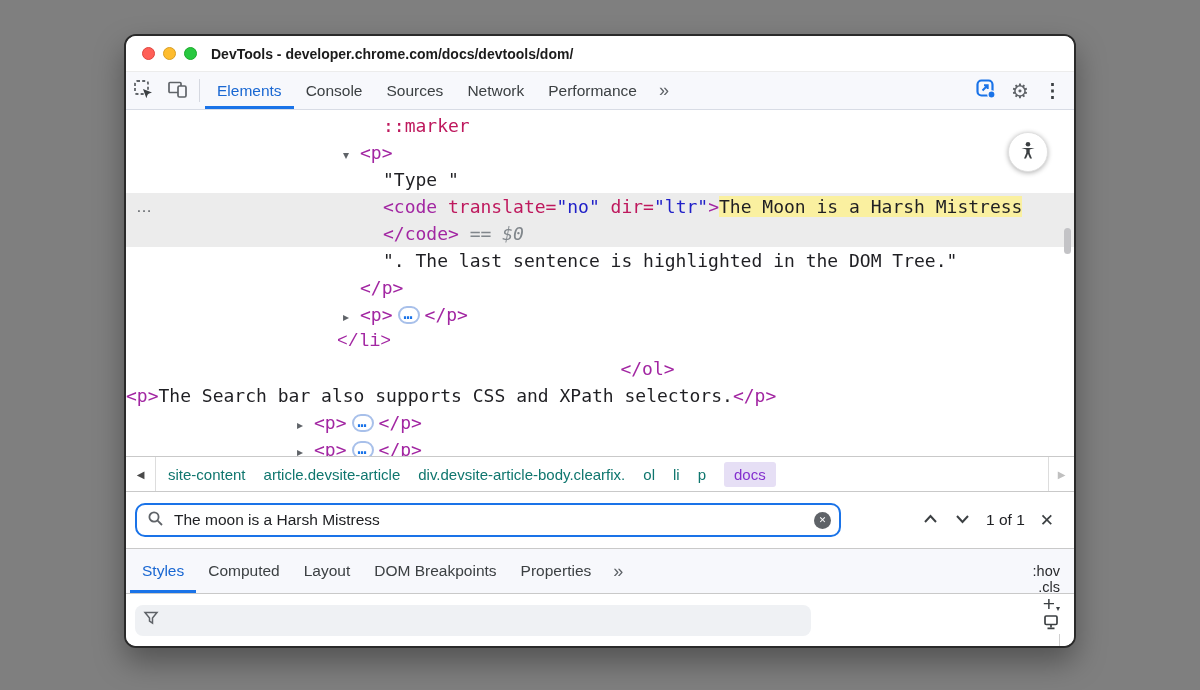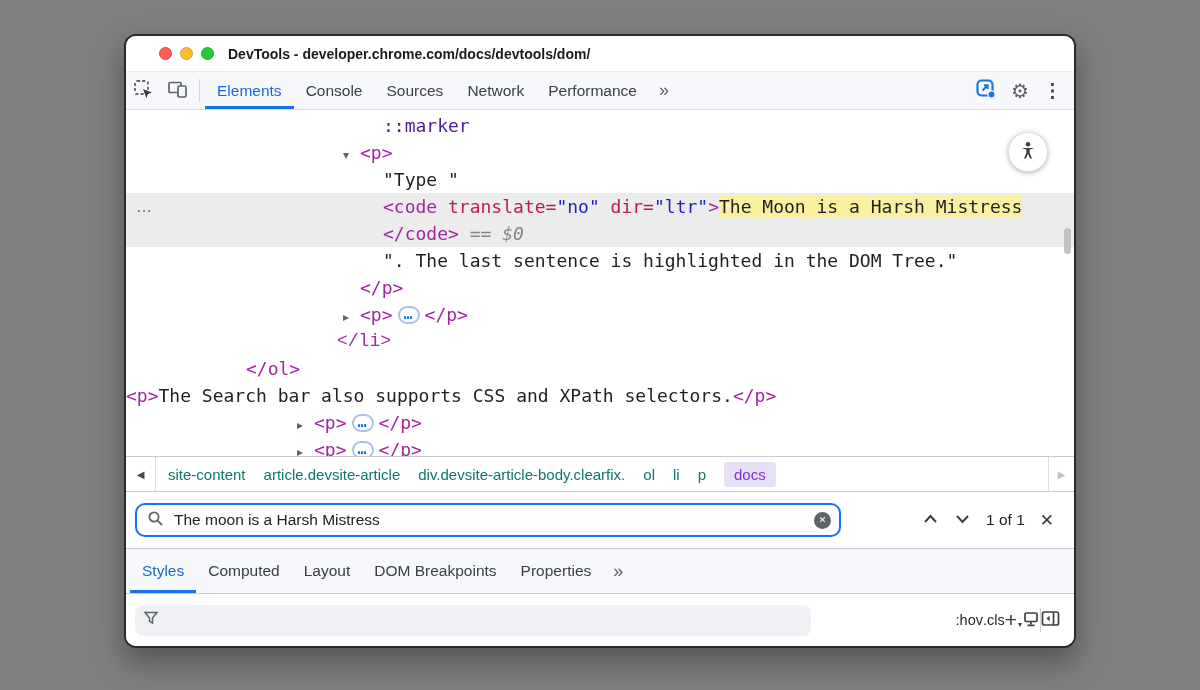--- a/index.html
+++ b/index.html
@@ -7,21 +7,21 @@
   body {
     width:1200px; height:690px; background:#7f7f7f; position:relative;
     font-family:"Liberation Sans", sans-serif; overflow:hidden;
   }
   .window {
     position:absolute; left:124px; top:34px; width:952px; height:614px;
     background:#fff; border:2px solid #2a2a2a; border-radius:12px;
     box-shadow:0 14px 30px rgba(0,0,0,.35); overflow:hidden;
   }
   
-  .titlebar { height:36px; display:flex; align-items:center; padding-left:33px; background:#fff; border-bottom:1px solid #ececec; }
+  .titlebar { height:36px; display:flex; align-items:center; padding-left:16px; background:#fff; border-bottom:1px solid #ececec; }
   .lights { display:flex; gap:8px; }
   .light { width:13px; height:13px; border-radius:50%; display:inline-block; }
   .light.red   { background:#ff5f57; border:1px solid #e0443e; }
   .light.yellow{ background:#febc2e; border:1px solid #d89e24; }
   .light.green { background:#28c840; border:1px solid #1aab29; }
   .title { margin-left:14px; font-size:14px; font-weight:700; color:#1b1b1b; }
   
   .toolbar { height:38px; background:#f7f8fc; border-bottom:1px solid #d8dce5; display:flex; align-items:stretch; }
   .icon-btn { width:34px; background:none; border:none; display:flex; align-items:center; justify-content:center; padding:0; cursor:pointer; }
   .vsep { width:1px; background:#d5d8e0; margin:7px 5px; }
@@ -38,21 +38,21 @@
     font-family:"DejaVu Sans Mono", monospace; font-size:18px; color:#1f1f23; }
   #dom-rows { padding-top:2px; }
   .trow { height:27px; line-height:27px; white-space:pre; position:relative; }
   .trow.band { background:#ececec; }
   .gutter { position:absolute; left:10px; top:0; color:#5f6368; letter-spacing:2px; font-size:16px; font-family:"Liberation Sans",sans-serif; }
   .arrow { display:inline-block; width:17px; margin-left:-17px; color:#5f6368; font-size:12px; font-family:"Liberation Sans",sans-serif; }
   .tk-tag   { color:#a226a2; }
   .tk-attr  { color:#be185d; }
   .tk-val   { color:#2020c8; }
   .tk-plain { color:#1f1f23; }
-  .tk-pseudo{ color:#4c1d95; }
+  .tk-pseudo{ color:#be185d; }
   .tk-meta  { color:#80868b; font-style:italic; }
   .tk-hl    { background:#faf0a0; color:#1f1f23; }
   .tk-dots  { display:inline-block; border:2px solid #a8c0ea; border-radius:10px; color:#1a73e8;
               font-weight:bold; line-height:12px; padding:0 4px 2px 4px; margin:0 5px; font-size:15px;
               letter-spacing:1px; vertical-align:2px; }
   .a11y-btn { position:absolute; right:26px; top:22px; width:40px; height:40px; border-radius:50%;
               background:#fff; border:1px solid #e0e0e0; box-shadow:0 1px 5px rgba(0,0,0,.3);
               display:flex; align-items:center; justify-content:center; cursor:pointer; }
   .scroll-thumb { position:absolute; right:3px; top:118px; width:7px; height:26px; background:#c3c3c6; border-radius:4px; cursor:pointer; }
   
@@ -72,21 +72,21 @@
   .search-controls { display:flex; align-items:center; gap:15px; margin-left:auto; padding-right:20px; }
   .nav-btn { background:none; border:none; padding:0; cursor:pointer; display:flex; align-items:center; }
   .match-count { font-size:15.5px; color:#202124; }
   .close-x { font-size:17px; color:#3c4043; }
   
   .styles-tabs { height:45px; background:#f7f8fc; border-bottom:1px solid #c9c9c9; display:flex; align-items:stretch; padding-left:4px; }
   
   .filter-row { height:52px; background:#fff; display:flex; align-items:center; padding:0 14px 0 9px; }
   .filter-box { width:676px; height:31px; background:#eff1f4; border-radius:8px; display:flex; align-items:center; padding:0 8px; }
   .filter-input { border:none; outline:none; background:transparent; flex:1; font-size:14px; margin-left:6px; font-family:"Liberation Sans",sans-serif; }
-  .filter-controls { display:flex; align-items:center; margin-left:auto; }
+  .filter-controls { display:flex; align-items:flex-end; margin-left:auto;flex-direction:column; }
   .state-label { font-size:14.5px; color:#28292c; cursor:pointer; }
   .plus-btn { background:none; border:none; padding:0; cursor:pointer; display:flex; align-items:flex-end; }
   .plus-glyph { font-size:21px; color:#3c4043; line-height:18px; }
   .plus-caret { font-size:8px; color:#3c4043; margin-left:1px; }
   .fsep { width:1px; height:24px; background:#d0d0d0; }
 </style>
 </head>
 <body>
 
 <div class="window">
@@ -149,21 +149,21 @@
     <div id="dom-rows">
         <div class="trow" style="padding-left: 257px;"><span class="tk-pseudo">::marker</span></div>
         <div class="trow" style="padding-left: 234px;"><span class="arrow">▾</span><span class="tk-tag">&lt;p&gt;</span></div>
         <div class="trow" style="padding-left: 257px;"><span class="tk-plain">"Type "</span></div>
         <div class="trow band" style="padding-left: 257px;"><span class="gutter">…</span><span class="tk-tag">&lt;code</span><span class="tk-attr"> translate=</span><span class="tk-val">"no"</span><span class="tk-attr"> dir=</span><span class="tk-val">"ltr"</span><span class="tk-tag">&gt;</span><span class="tk-hl">The Moon is a Harsh Mistress</span></div>
         <div class="trow band" style="padding-left: 257px;"><span class="tk-tag">&lt;/code&gt;</span><span class="tk-meta"> == $0</span></div>
         <div class="trow" style="padding-left: 257px;"><span class="tk-plain">". The last sentence is highlighted in the DOM Tree."</span></div>
         <div class="trow" style="padding-left: 234px;"><span class="tk-tag">&lt;/p&gt;</span></div>
         <div class="trow" style="padding-left: 234px;"><span class="arrow">▸</span><span class="tk-tag">&lt;p&gt;</span><span class="tk-dots">…</span><span class="tk-tag">&lt;/p&gt;</span></div>
         <div class="trow" style="padding-left: 211px; font-family: Liberation Mono, monospace;"><span class="tk-tag">&lt;/li&gt;</span></div>
-        <div class="trow" style="padding-left: 120px;"><span class="tk-tag">&lt;/ol&gt;</span></div>
+        <div class="trow" style="padding-left: 95px; text-align: center;"><span class="tk-tag">&lt;/ol&gt;</span></div>
         <div class="trow" style=""><span class="tk-tag">&lt;p&gt;</span><span class="tk-plain">The Search bar also supports CSS and XPath selectors.</span><span class="tk-tag">&lt;/p&gt;</span></div>
         <div class="trow" style="padding-left: 188px;"><span class="arrow">▸</span><span class="tk-tag">&lt;p&gt;</span><span class="tk-dots">…</span><span class="tk-tag">&lt;/p&gt;</span></div>
         <div class="trow" style="padding-left: 188px;"><span class="arrow">▸</span><span class="tk-tag">&lt;p&gt;</span><span class="tk-dots">…</span><span class="tk-tag">&lt;/p&gt;</span></div>
       </div>
     <button class="a11y-btn">
       <span>
         <svg width="20" height="21" viewBox="0 0 20 21">
             <circle cx="10" cy="4.2" r="2.3" fill="#3c4043"></circle>
             <path d="M3.4 7.9 L16.6 7.9 L11.7 9.4 L11.7 12.9 L14 18.6 L12 18.6 L10 13.8 L8 18.6 L6 18.6 L8.3 12.9 L8.3 9.4 Z" fill="#3c4043"></path>
           </svg>

